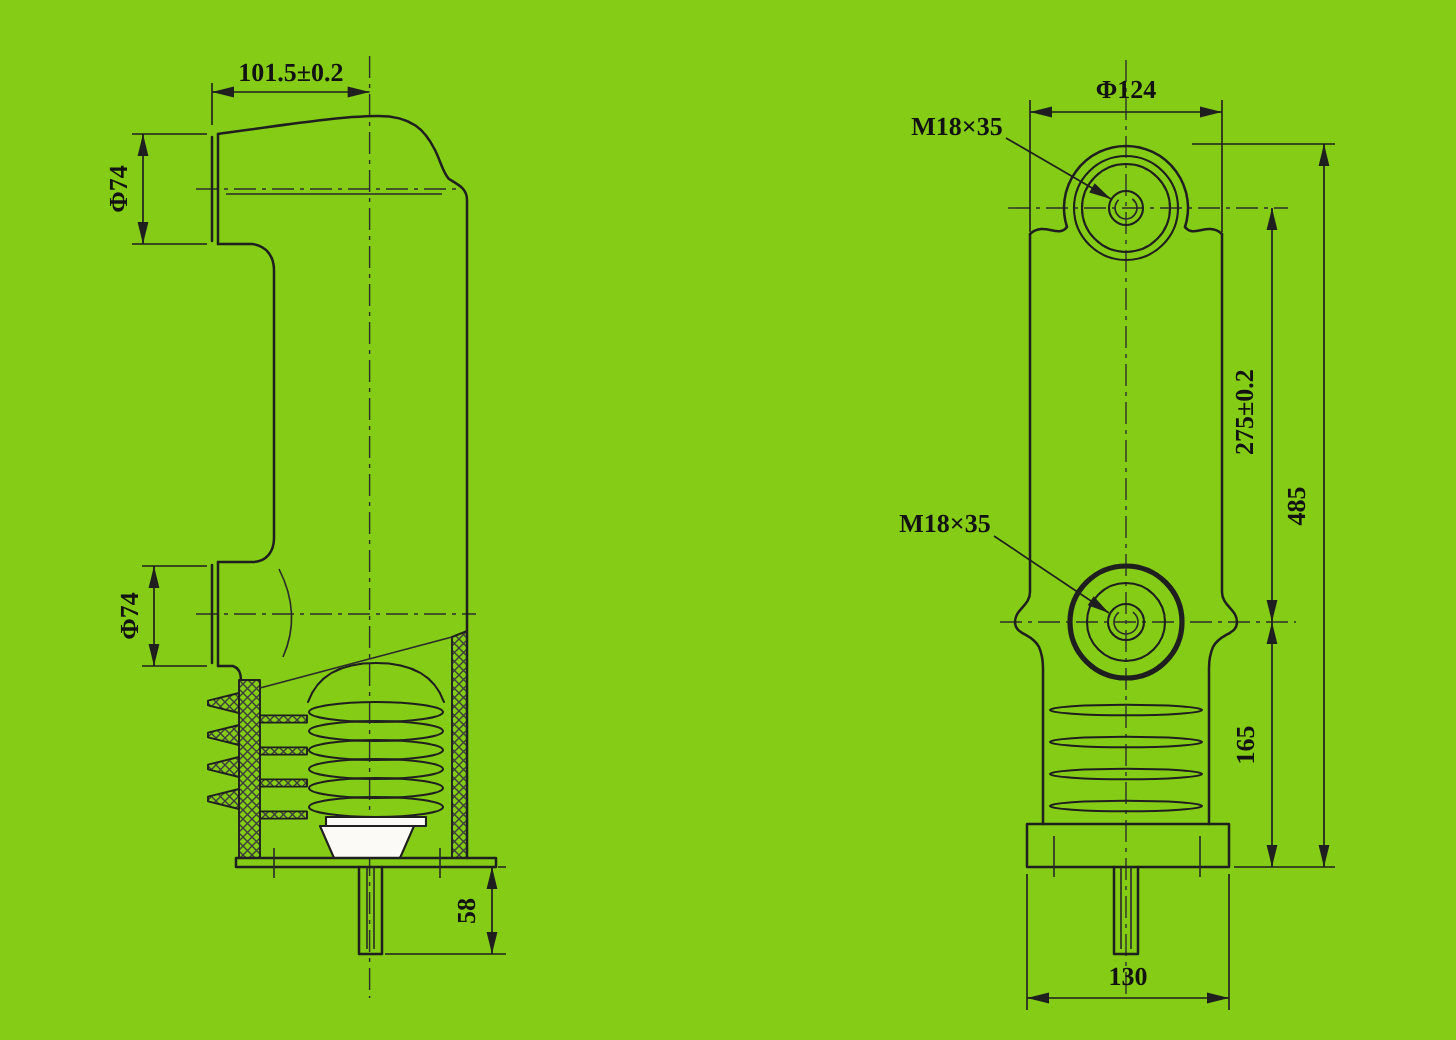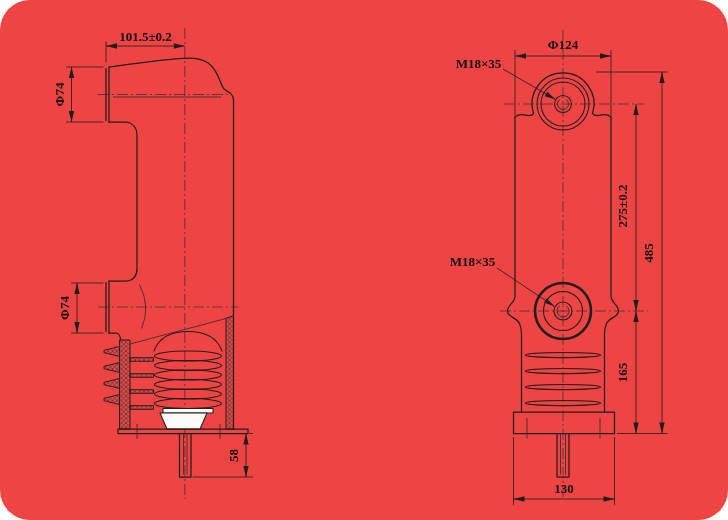--- a/index.html
+++ b/index.html
@@ -1,22 +1,21 @@
 <!DOCTYPE html>
 <html><head>
 <meta charset="utf-8">
 <style>
   html,body{margin:0;padding:0;}
   .canvas{
     position:relative;
     width:728px;height:520px;
-    background:#ef4444;
+    background:#84cc16;
     overflow:hidden;
     font-family:"Liberation Serif", serif;
-    border-radius:30px;
   }
   svg{position:absolute;left:0;top:0;}
   .ol{fill:none;stroke:#1f1f1f;stroke-width:1.25;stroke-linecap:round;stroke-linejoin:round;}
   .ol2{fill:none;stroke:#1f1f1f;stroke-width:1.05;stroke-linecap:round;stroke-linejoin:round;}
   .thin{fill:none;stroke:#2a2a2a;stroke-width:0.8;}
   .cl{fill:none;stroke:#2e2e2e;stroke-width:0.7;stroke-dasharray:11 3 2 3;}
   .ext{fill:none;stroke:#1f1f1f;stroke-width:0.8;}
   .dim{fill:none;stroke:#1f1f1f;stroke-width:0.85;marker-start:url(#arrS);marker-end:url(#arrE);}
   .leader{fill:none;stroke:#1f1f1f;stroke-width:0.85;marker-end:url(#arrE);}
   .hatched{fill:url(#xh);stroke:#1f1f1f;stroke-width:0.95;stroke-linejoin:round;}

